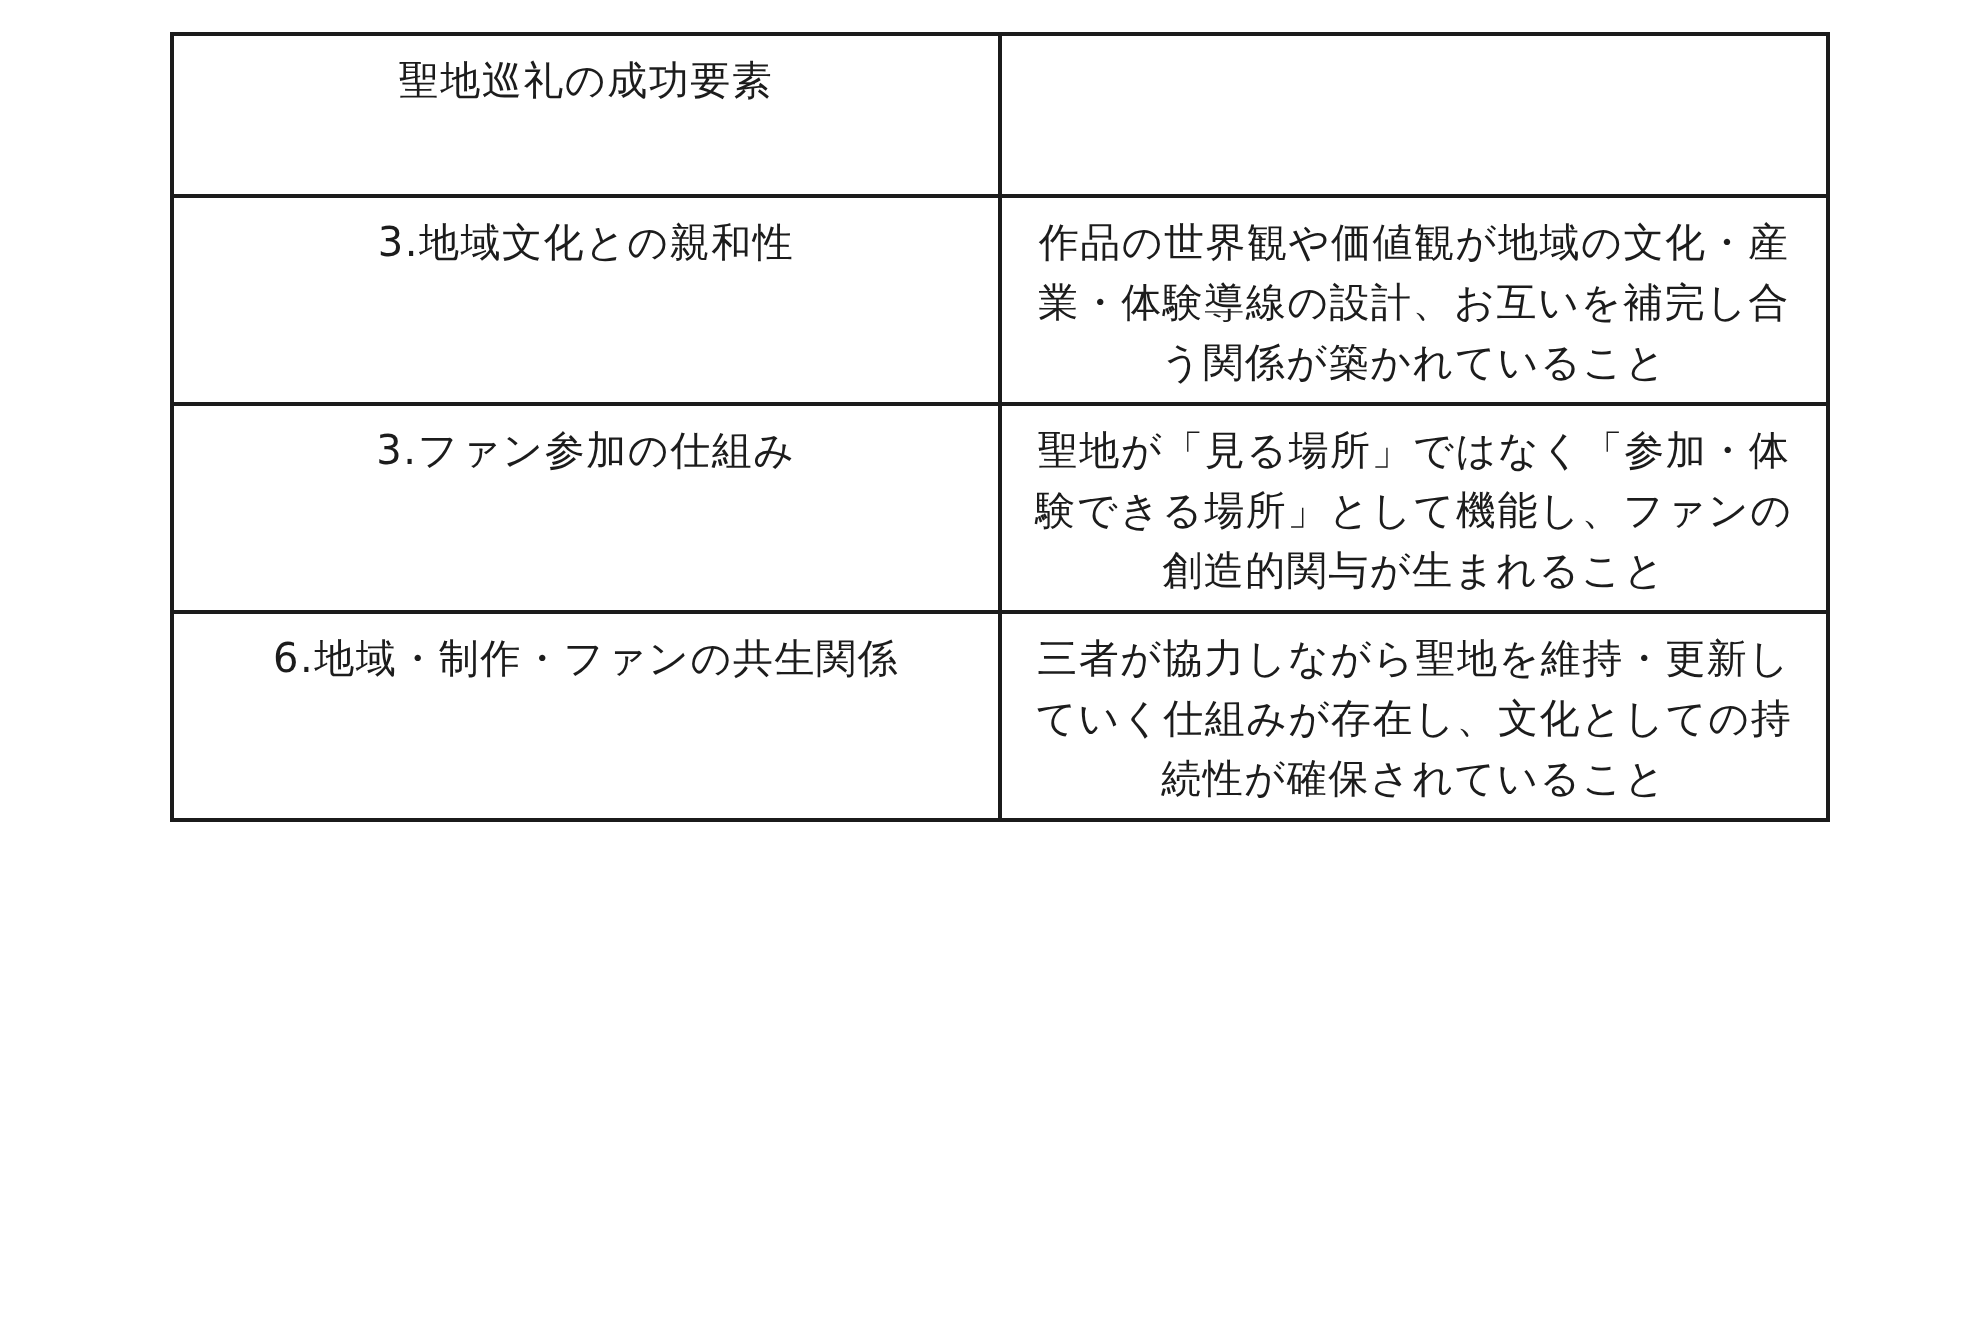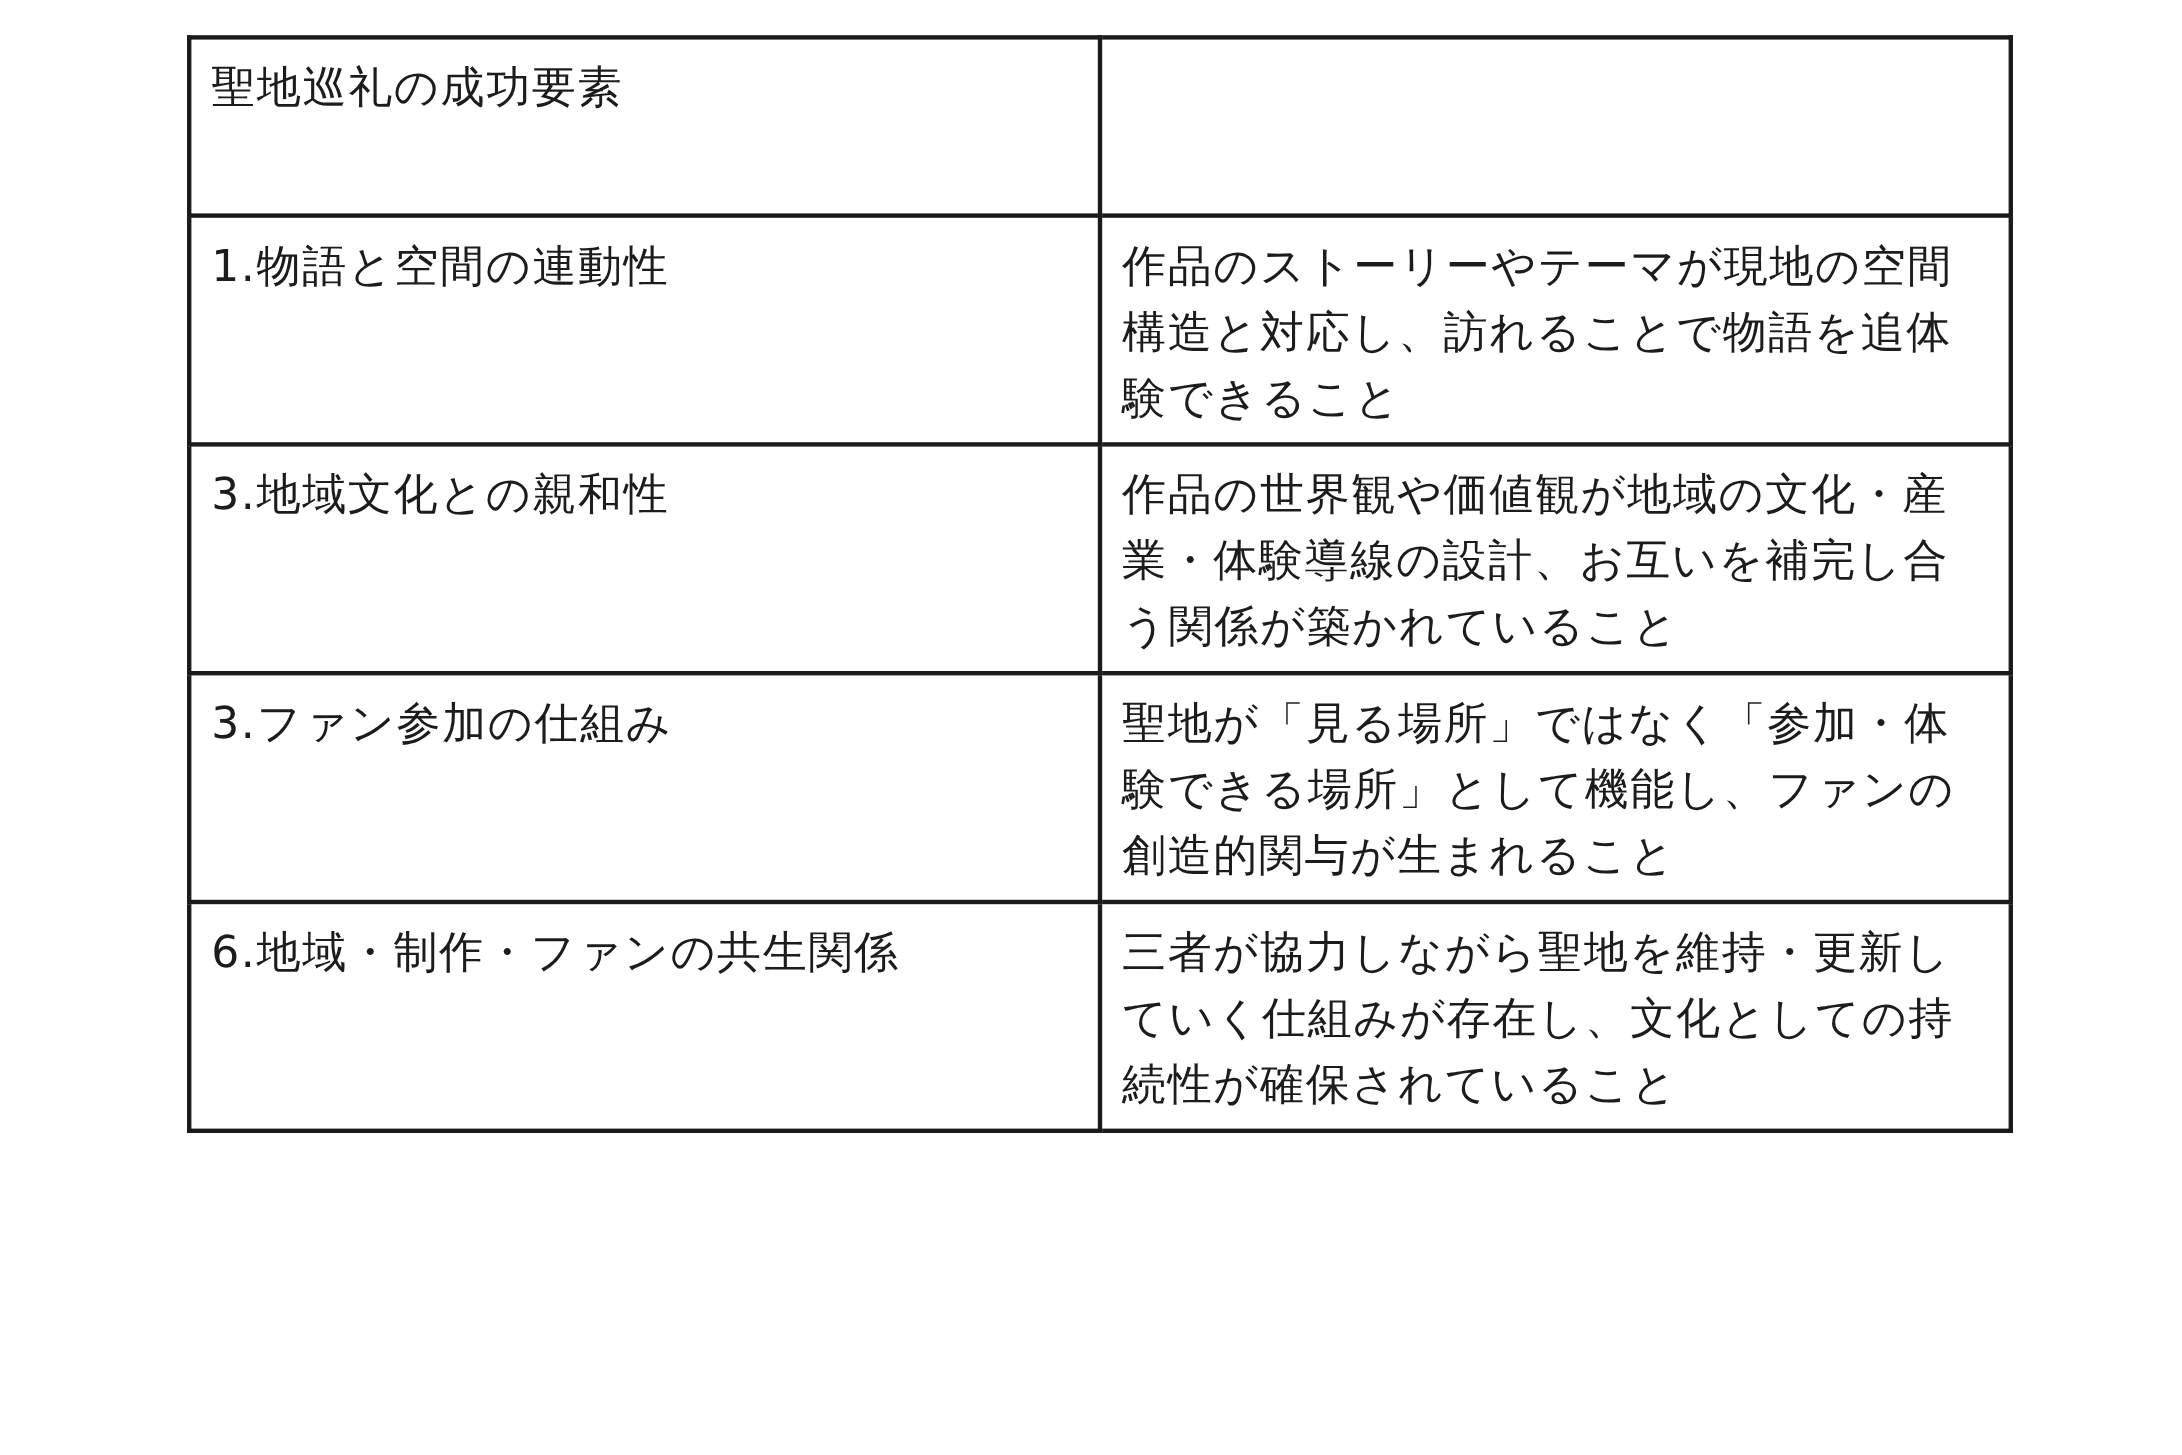--- a/index.html
+++ b/index.html
@@ -25,39 +25,36 @@
     background: #ffffff;
   }
   .doc-table td {
     border: 4px solid #1b1b1b;
     vertical-align: top;
     padding: 14px 18px 10px 18px;
     font-size: 40px;
     line-height: 60px;
     letter-spacing: 1.5px;
     overflow-wrap: break-word;
+    text-align: center;
   }
   tr.header-row { height: 162px; }
   tr.body-row   { height: 181px; }
   td.factor-col { width: 50%; }
   td.desc-col   { width: 50%; }
 </style>
 </head>
 <body>
 
 <div>
   <table class="doc-table">
     <tbody>
       <tr class="header-row">
         <td class="factor-col">聖地巡礼の成功要素</td>
         <td class="desc-col"></td>
-      </tr>
-      <tr class="body-row">
-        <td class="factor-col">1.物語と空間の連動性</td>
-        <td class="desc-col">作品のストーリーやテーマが現地の空間構造と対応し、訪れることで物語を追体験できること</td>
       </tr>
       <tr class="body-row">
         <td class="factor-col">3.地域文化との親和性</td>
         <td class="desc-col">作品の世界観や価値観が地域の文化・産業・体験導線の設計、お互いを補完し合う関係が築かれていること</td>
       </tr>
       <tr class="body-row">
         <td class="factor-col">3.ファン参加の仕組み</td>
         <td class="desc-col">聖地が「見る場所」ではなく「参加・体験できる場所」として機能し、ファンの創造的関与が生まれること</td>
       </tr>
       <tr class="body-row">

